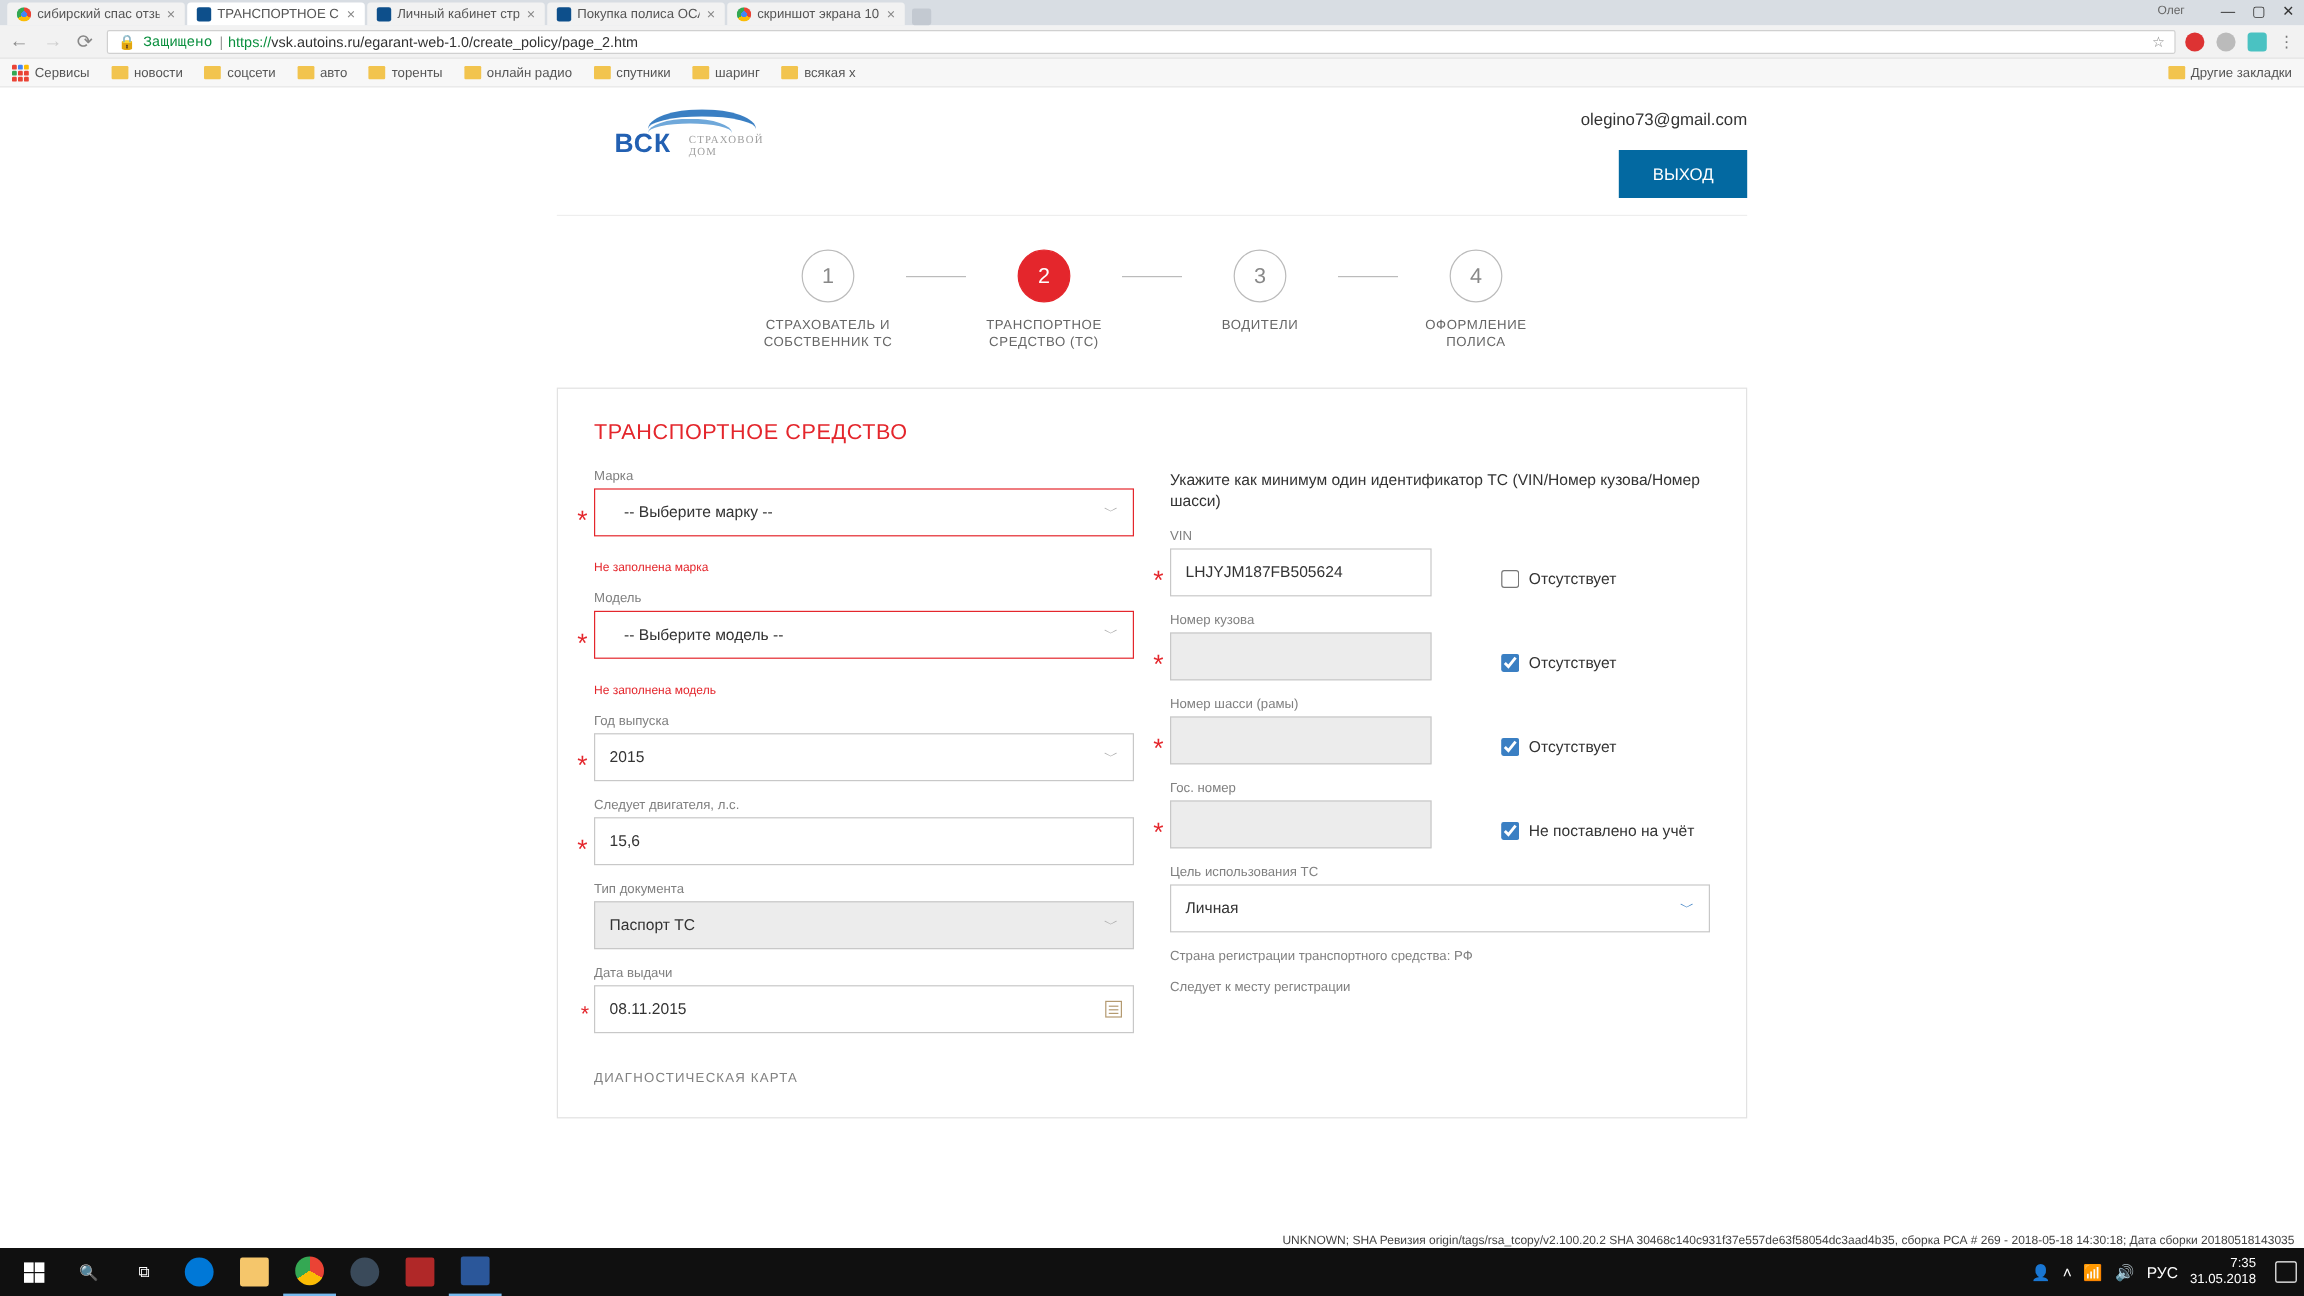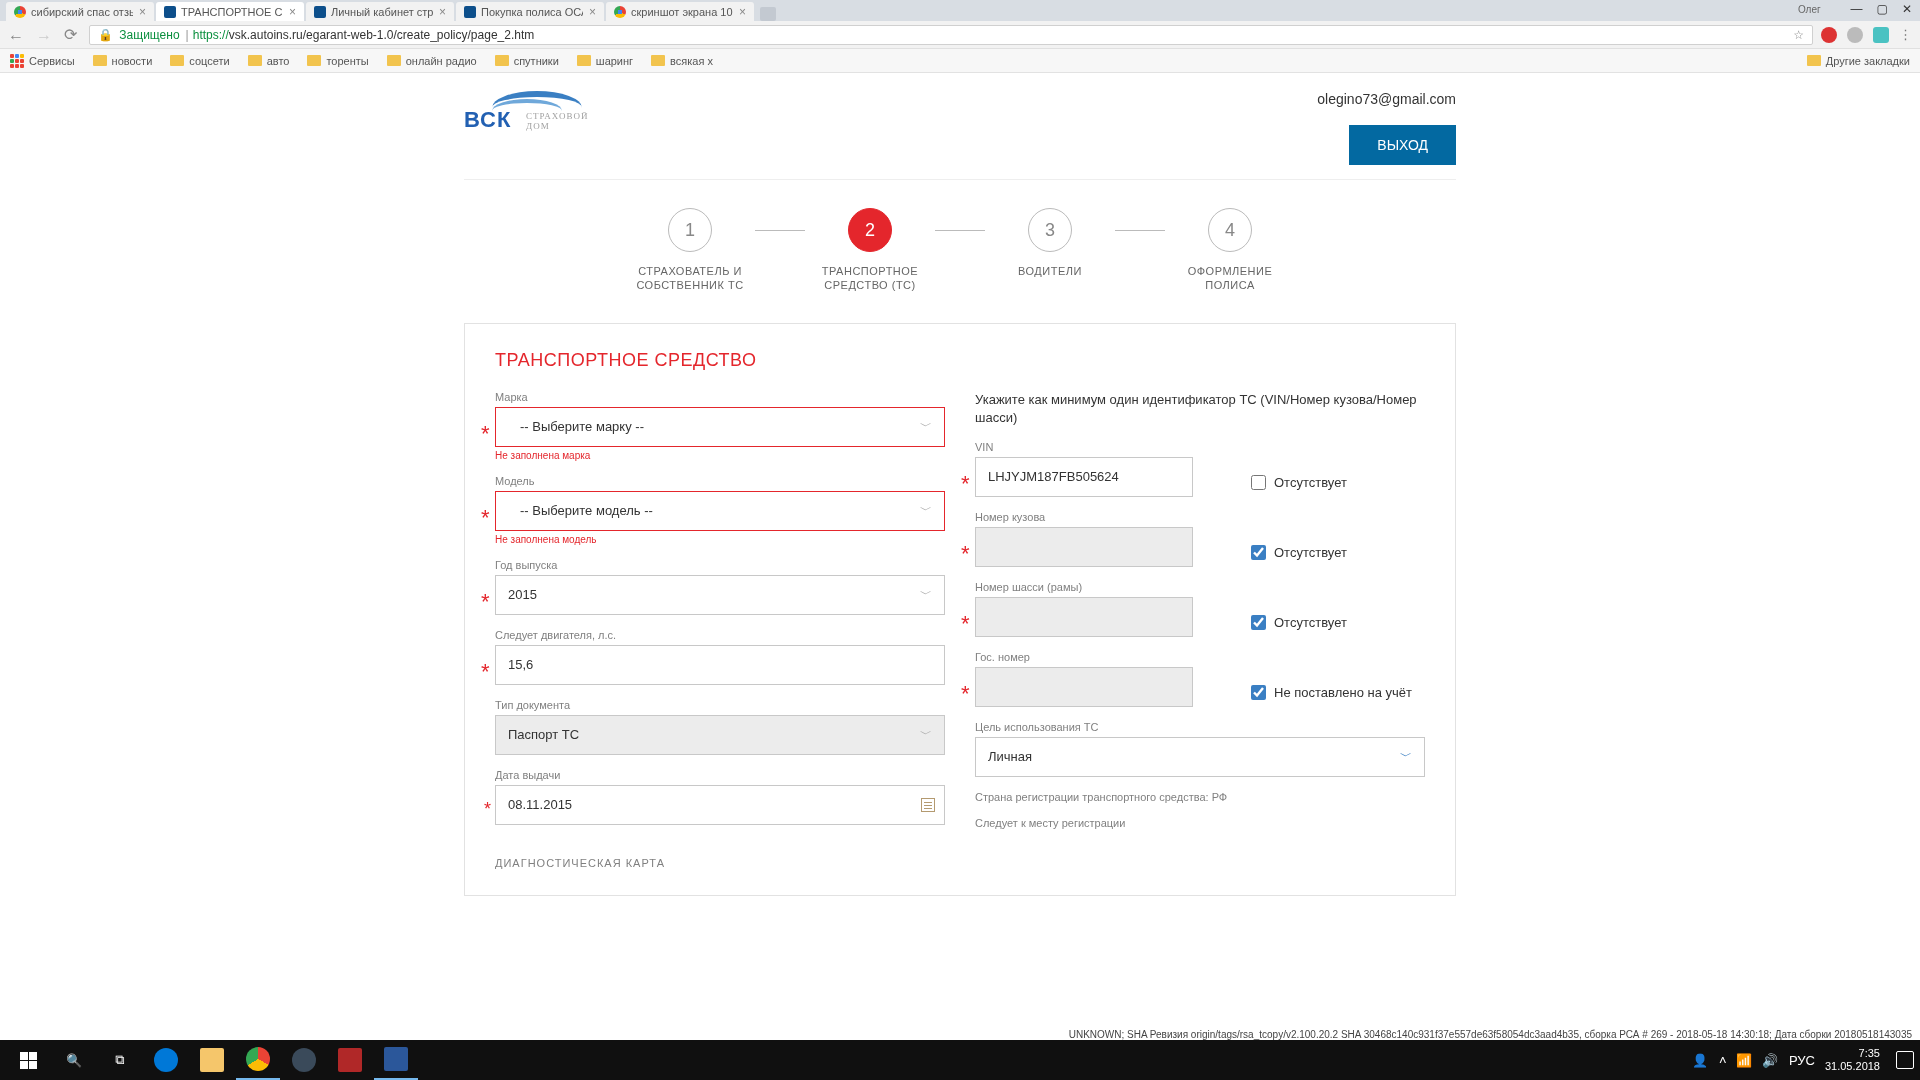--- a/index.html
+++ b/index.html
@@ -15,40 +15,40 @@
 .chrome-tab .tab-title { white-space: nowrap; overflow: hidden; flex: 1; }
 .chrome-tab .close { margin-left: 6px; color: #888; font-size: 12px; }
 .newtab { width: 16px; height: 14px; background: #c3c9d1; border-radius: 2px; margin-left: 4px; }
 .win-controls { position: absolute; right: 8px; top: 2px; display: flex; gap: 14px; font-size: 12px; color: #333; align-items: center; }
 .win-user { font-size: 10px; margin-right: 16px; color: #666; }
 
 .chrome-url { height: 28px; background: #f2f2f2; display: flex; align-items: center; padding: 0 8px; border-bottom: 1px solid #e0e0e0; }
 .nav-btn { color: #888; font-size: 16px; margin-right: 12px; cursor: pointer; }
 .url-bar { flex: 1; height: 20px; background: #fff; border: 1px solid #d0d0d0; border-radius: 2px; display: flex; align-items: center; padding: 0 8px; font-size: 12px; }
 .lock { color: #0a8f3e; margin-right: 6px; }
-.secure { color: #0a8f3e; margin-right: 6px; }
+.secure { color: #0a8f3e; margin-right: 6px; font-family: Liberation Mono, monospace; }
 .url-text { color: #333; }
 .url-proto { color: #0a8f3e; }
 .url-actions { display: flex; gap: 10px; margin-left: 8px; align-items: center; }
 .ext-icon { width: 16px; height: 16px; border-radius: 50%; }
 
 .chrome-bookmarks { height: 24px; background: #f7f7f7; border-bottom: 1px solid #e2e2e2; display: flex; align-items: center; padding: 0 10px; font-size: 11px; color: #555; gap: 18px; }
 .bmk { display: flex; align-items: center; cursor: pointer; }
 .bmk .folder { width: 14px; height: 11px; background: #f2c44e; margin-right: 5px; border-radius: 1px; }
 .bmk.apps .folder { background: none; width: 14px; height: 14px; display: grid; grid-template-columns: repeat(3,4px); grid-template-rows: repeat(3,4px); gap: 1px; }
 .bmk.apps .folder span { background: #ea4335; border-radius: 1px; }
 .bmk.apps .folder span:nth-child(2){background:#4285f4}.bmk.apps .folder span:nth-child(3){background:#fbbc05}.bmk.apps .folder span:nth-child(4){background:#34a853}
 .bmk-right { margin-left: auto; }
 
 
 .page { position: absolute; top: 73px; left: 0; right: 0; bottom: 40px; overflow: hidden; background: #fff; }
 .container { width: 992px; margin: 0 auto; position: relative; }
 .top-area { display: flex; justify-content: space-between; align-items: flex-start; padding-top: 18px; padding-bottom: 14px; border-bottom: 1px solid #eee; }
 .logo-wrap { display: flex; flex-direction: column; }
-.logo { width: 150px; height: 42px; position: relative; }
+.logo { width: 150px; height: 42px; position: relative; margin-left: 48px; }
 .logo-swoosh { position: absolute; top: 0; left: 28px; width: 90px; height: 20px; border-top: 6px solid #3a7fc3; border-radius: 60% 60% 0 0 / 100% 100% 0 0; }
 .logo-swoosh2 { position: absolute; top: 8px; left: 28px; width: 70px; height: 14px; border-top: 4px solid #6fa8da; border-radius: 60% 60% 0 0 / 100% 100% 0 0; }
 .logo-text { position: absolute; bottom: 0; left: 0; font-size: 22px; font-weight: bold; color: #2260b2; letter-spacing: 1px; }
 .logo-sub { position: absolute; bottom: 2px; left: 62px; font-size: 9px; color: #a0a0a0; letter-spacing: 1px; font-family: Liberation Serif, serif; }
 .user-block { text-align: right; margin-left: 43px; }
 .user-email { color: #333; font-size: 14px; margin-bottom: 18px; }
 .btn-exit { background: #0369a1; color: #fff; border: none; padding: 12px 28px; font-size: 14px; cursor: pointer; }
 
 
 .steps { display: flex; justify-content: center; align-items: flex-start; padding: 28px 0 30px; }
@@ -63,21 +63,21 @@
 .panel-title { color: #e4262c; font-size: 18px; letter-spacing: 0.5px; margin-bottom: 20px; }
 .form-grid { display: flex; gap: 30px; }
 .col { flex: 1; }
 .field-row { margin-bottom: 14px; position: relative; }
 .field-label { font-size: 11px; color: #808080; margin-bottom: 4px; display: block; }
 .req-star { color: #e4262c; font-size: 22px; position: absolute; left: -14px; top: 30px; }
 .sel, .inp { width: 100%; height: 40px; border: 1px solid #c8c8c8; padding: 0 12px; font-size: 13px; color: #333; background: #fff; display: flex; align-items: center; justify-content: space-between; }
 .sel.err { border-color: #e4262c; padding-left: 24px; }
 .sel .chev { color: #aaa; font-size: 12px; }
 .sel .chev.blue { color: #3a7fc3; }
-.err-text { color: #e4262c; font-size: 10px; margin-top: 3px; }
+.err-text { color: #e4262c; font-size: 10px; margin-top: 21px; }
 .inp.grey { background: #ececec; }
 .row-2 { display: flex; gap: 14px; }
 .row-2 > div:first-child { flex: 1.9; }
 .row-2 > div:last-child { flex: 1; }
 .date-inp { position: relative; }
 .cal-icon { position: absolute; right: 10px; top: 13px; width: 14px; height: 14px; border: 1px solid #b49a70; }
 .cal-icon::before { content: ''; position: absolute; top: 3px; left: 2px; right: 2px; height: 1px; background: #b49a70; box-shadow: 0 3px #b49a70, 0 6px #b49a70; }
 .small-req { color: #e4262c; font-size: 18px; position: absolute; left: -11px; top: 30px; }
 
 .right-hint { font-size: 13px; color: #333; margin-bottom: 14px; line-height: 1.4; }

